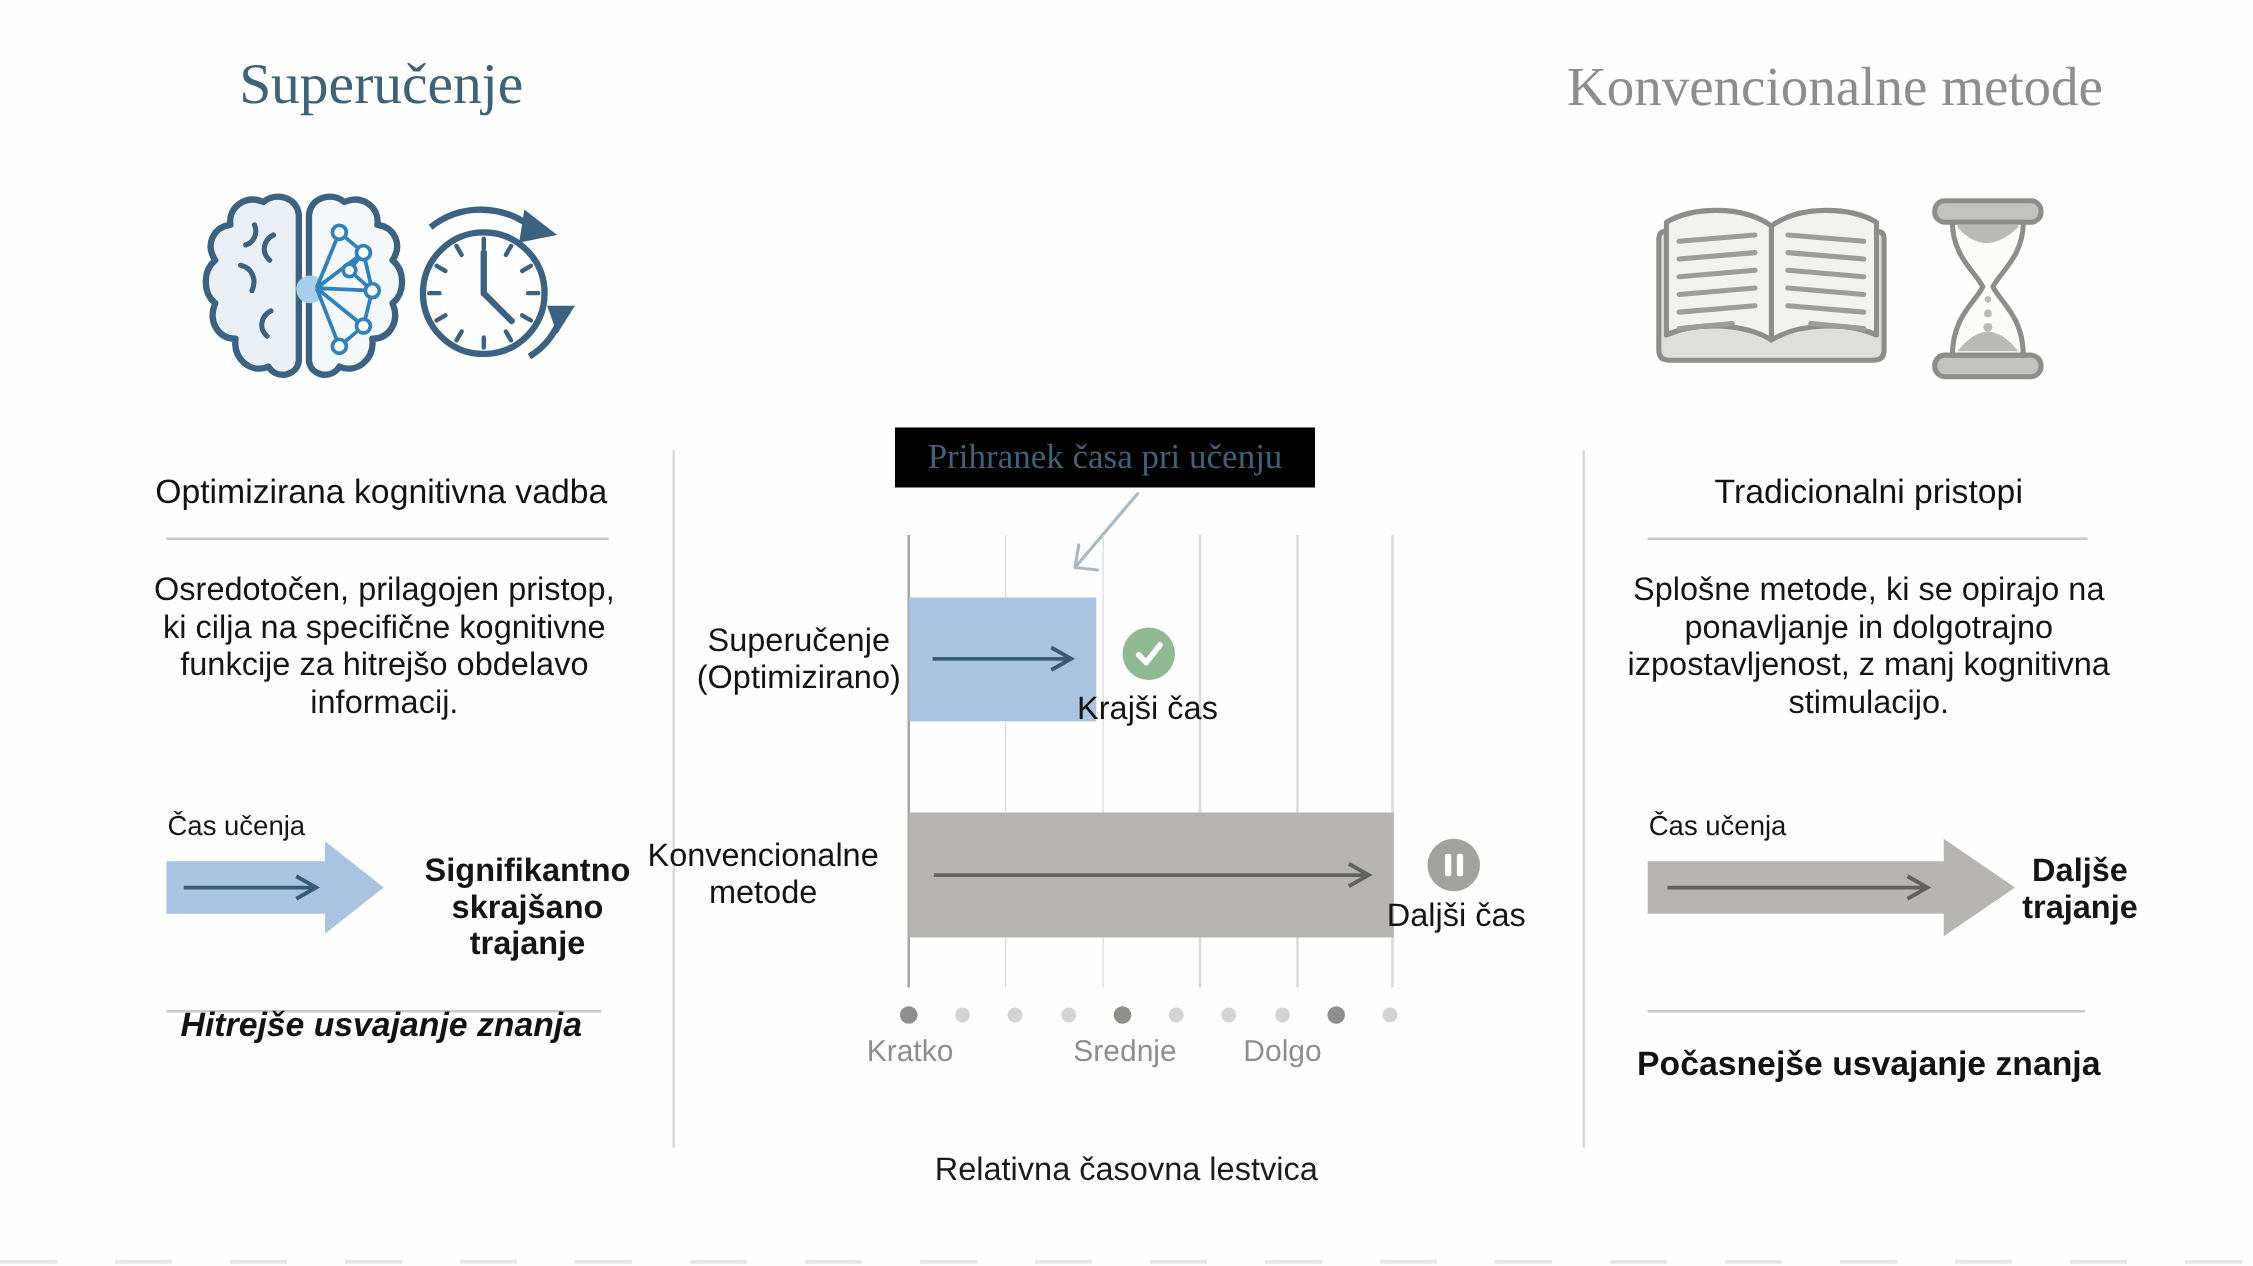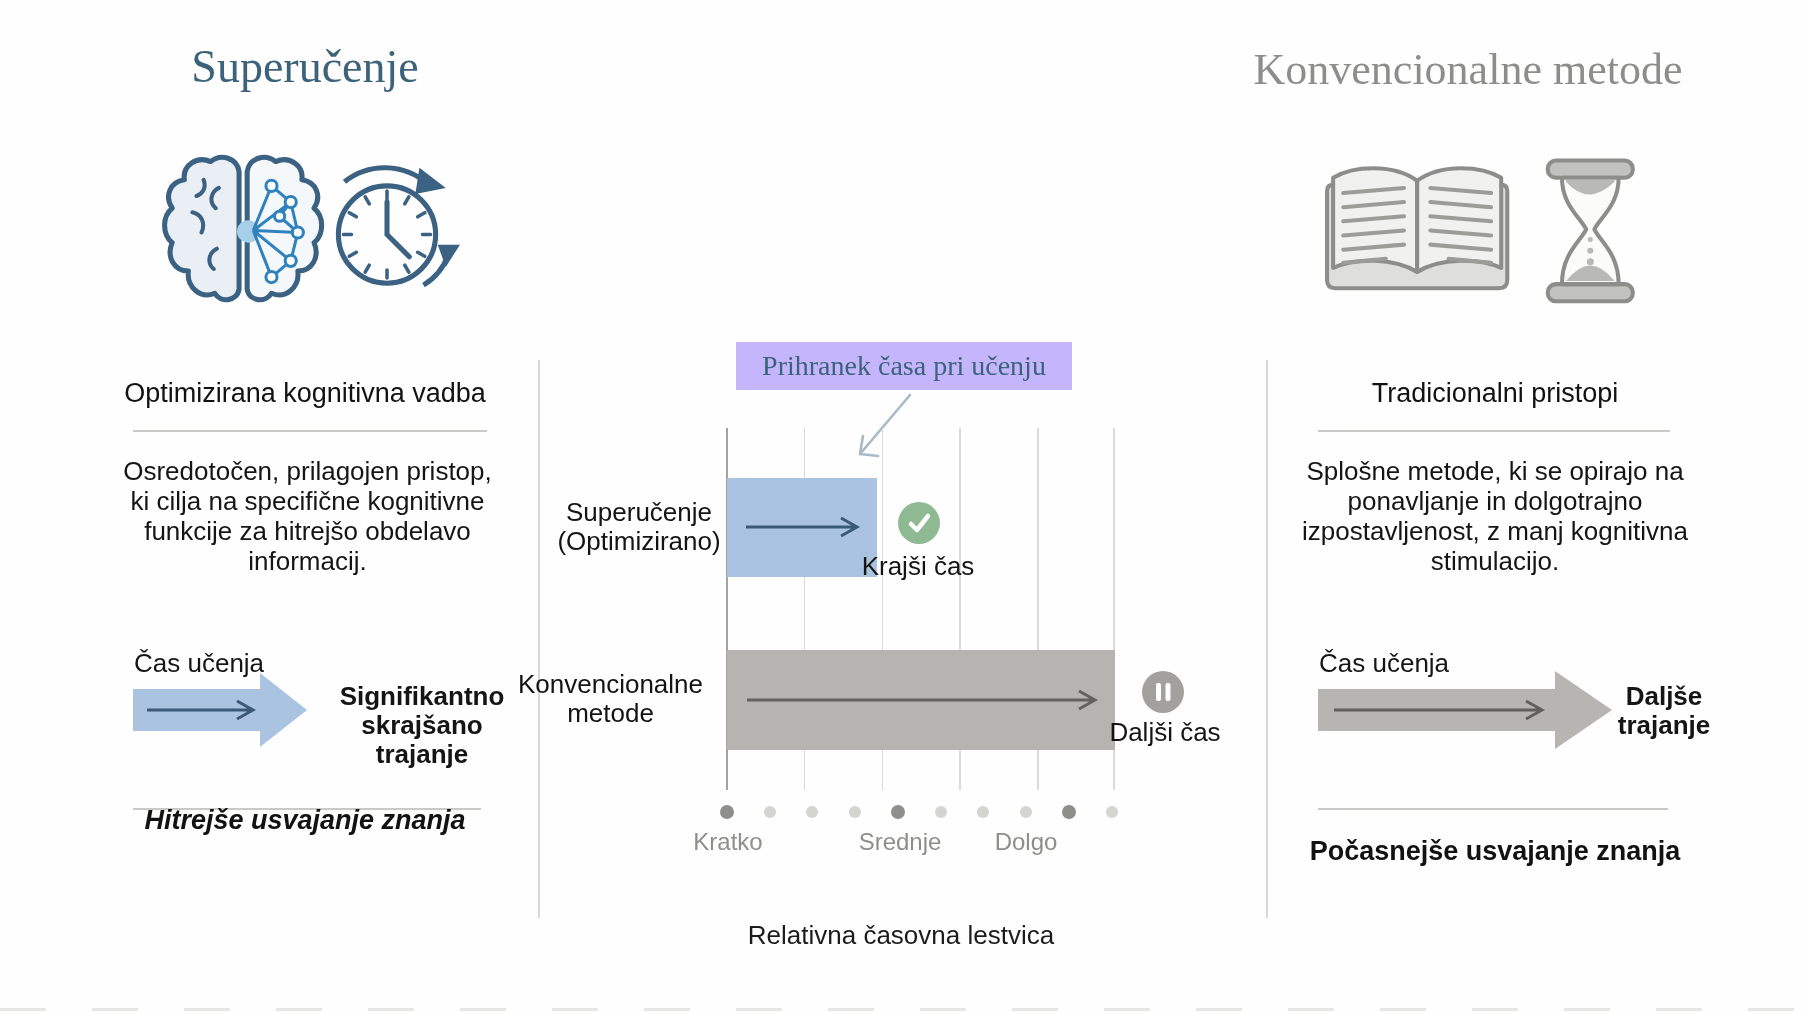--- a/index.html
+++ b/index.html
@@ -17,28 +17,28 @@
   .title-right{left:1238px;top:44px;width:460px;font-size:44px;color:#8d8d8b;}
 
   
   .heading{font-size:27px;font-weight:400;color:#121212;}
   .h-left{left:90px;top:378px;width:430px;}
   .h-right{left:1285px;top:378px;width:420px;}
   .divider{height:1.5px;background:#c9c9c5;}
   .para{font-size:26px;line-height:30px;color:#151515;}
   .p-left{left:95px;top:456px;width:425px;}
   .p-right{left:1285px;top:456px;width:420px;}
-  .time-label{font-size:26px;color:#151515;}
+  .time-label{font-size:22px;color:#151515;}
   .arrow-caption{font-size:26px;line-height:29px;color:#151515;font-weight:bold;}
   .summary{font-size:27px;font-weight:700;color:#121212;}
 
   .vsep{top:360px;height:558px;width:1.5px;background:#d8d8d4;}
 
   
-  .callout{left:736px;top:342px;width:336px;height:48px;background:#c4b5fd;
+  .callout{left:716px;top:342px;width:336px;height:48px;background:#000000;
     display:flex;align-items:center;justify-content:center;
     font-size:28px;color:#3c6379;}
   .gridlines{left:726px;top:428px;width:389px;height:362px;}
   .gl{position:absolute;top:0;width:1.5px;height:100%;background:#dadad6;}
   .gl:first-child{width:2px;background:#a3a39f;}
   .row-label{font-size:26px;line-height:29px;color:#141414;}
   .bar{position:absolute;}
   .bar-blue{left:727px;top:478px;width:150px;height:99px;background:#a9c3e0;}
   .bar-gray{left:727px;top:650px;width:388px;height:100px;background:#b5b4b0;}
   .badge{position:absolute;width:42px;height:42px;border-radius:50%;

